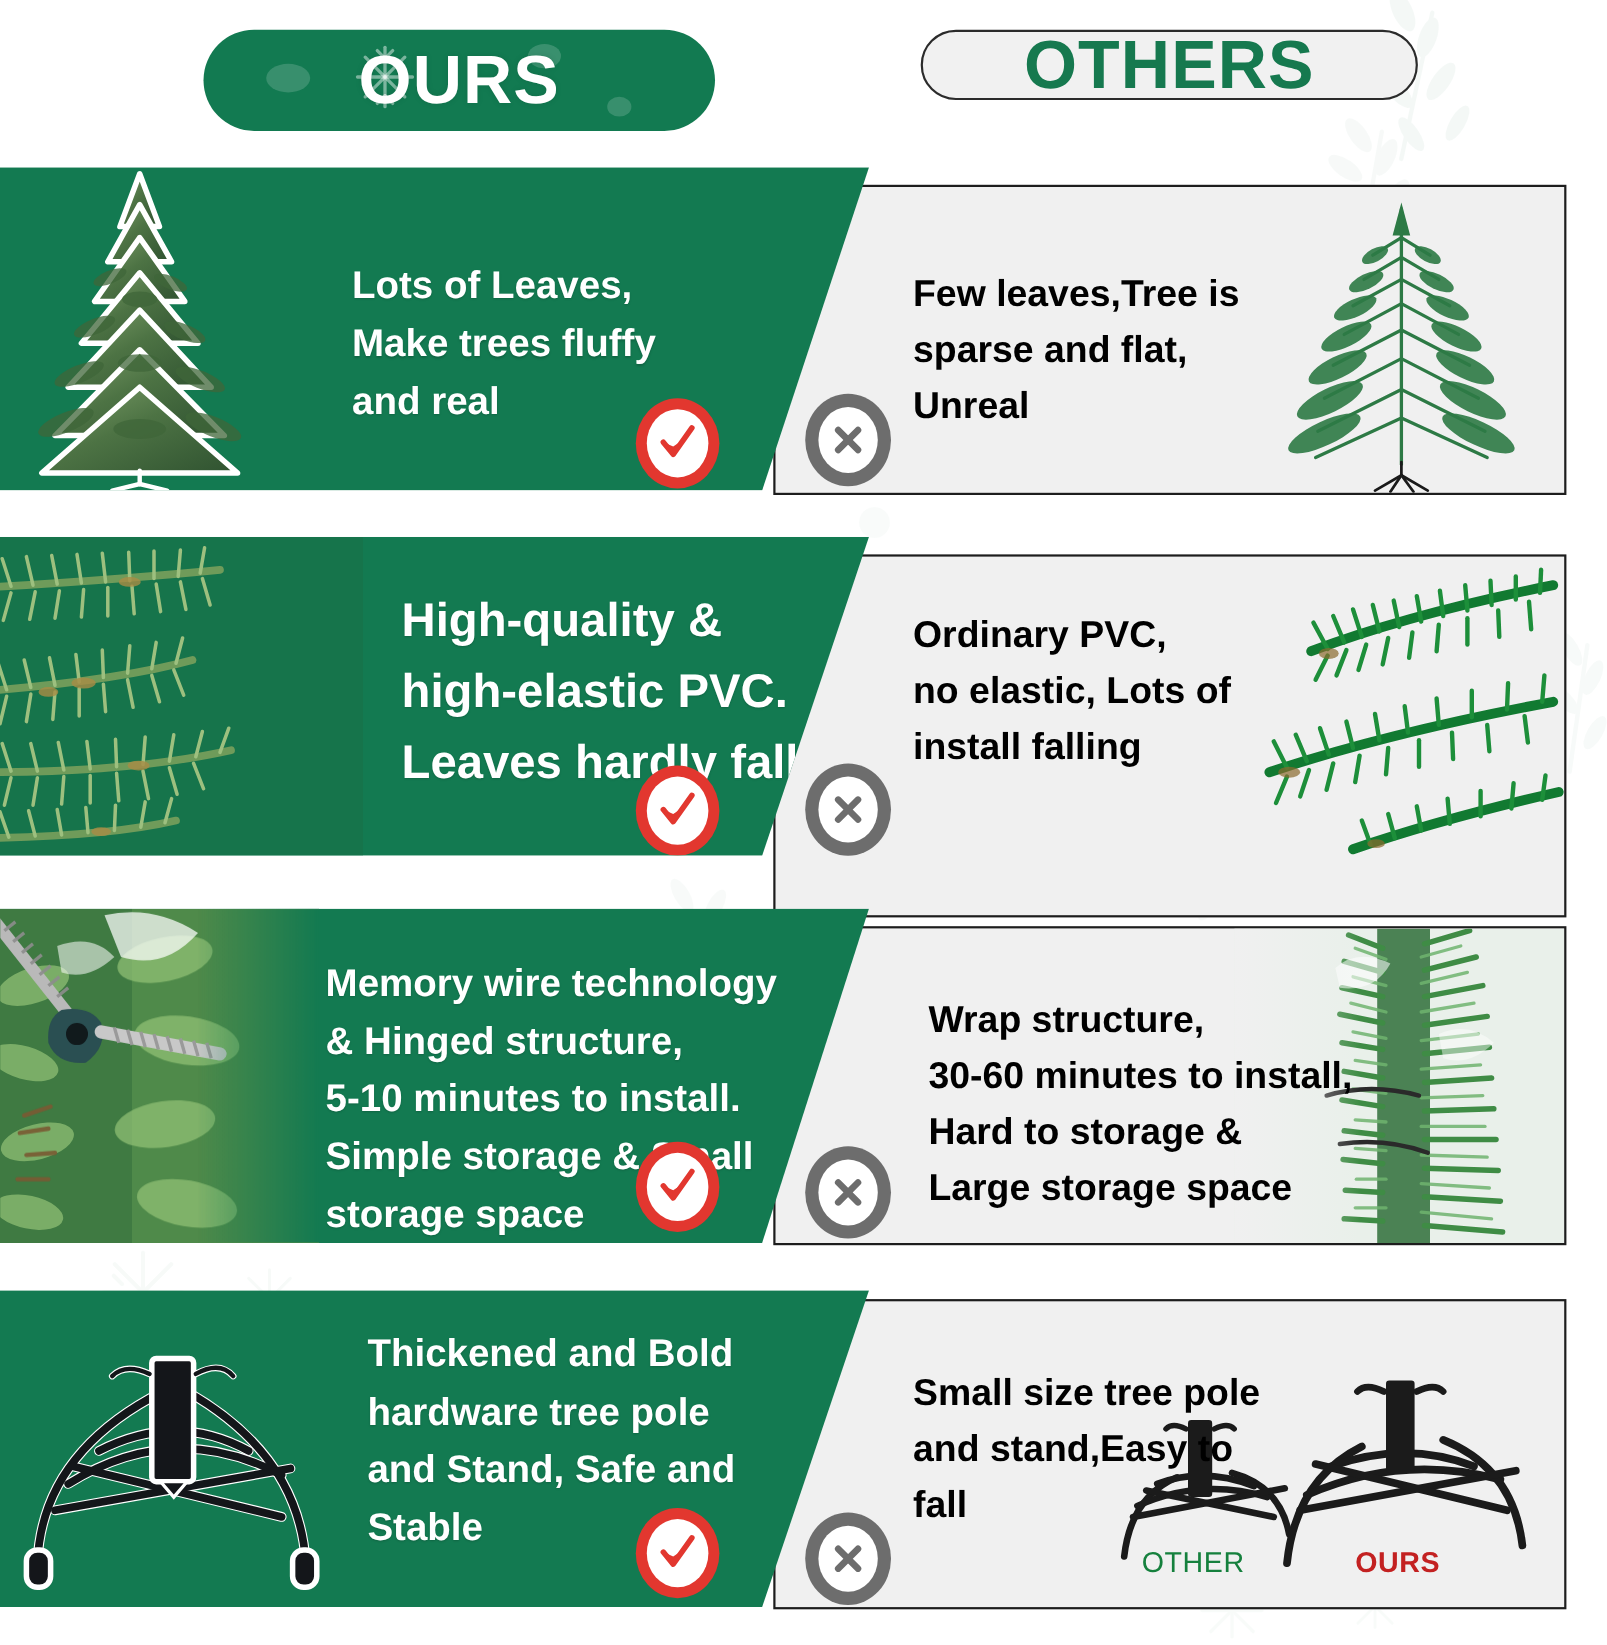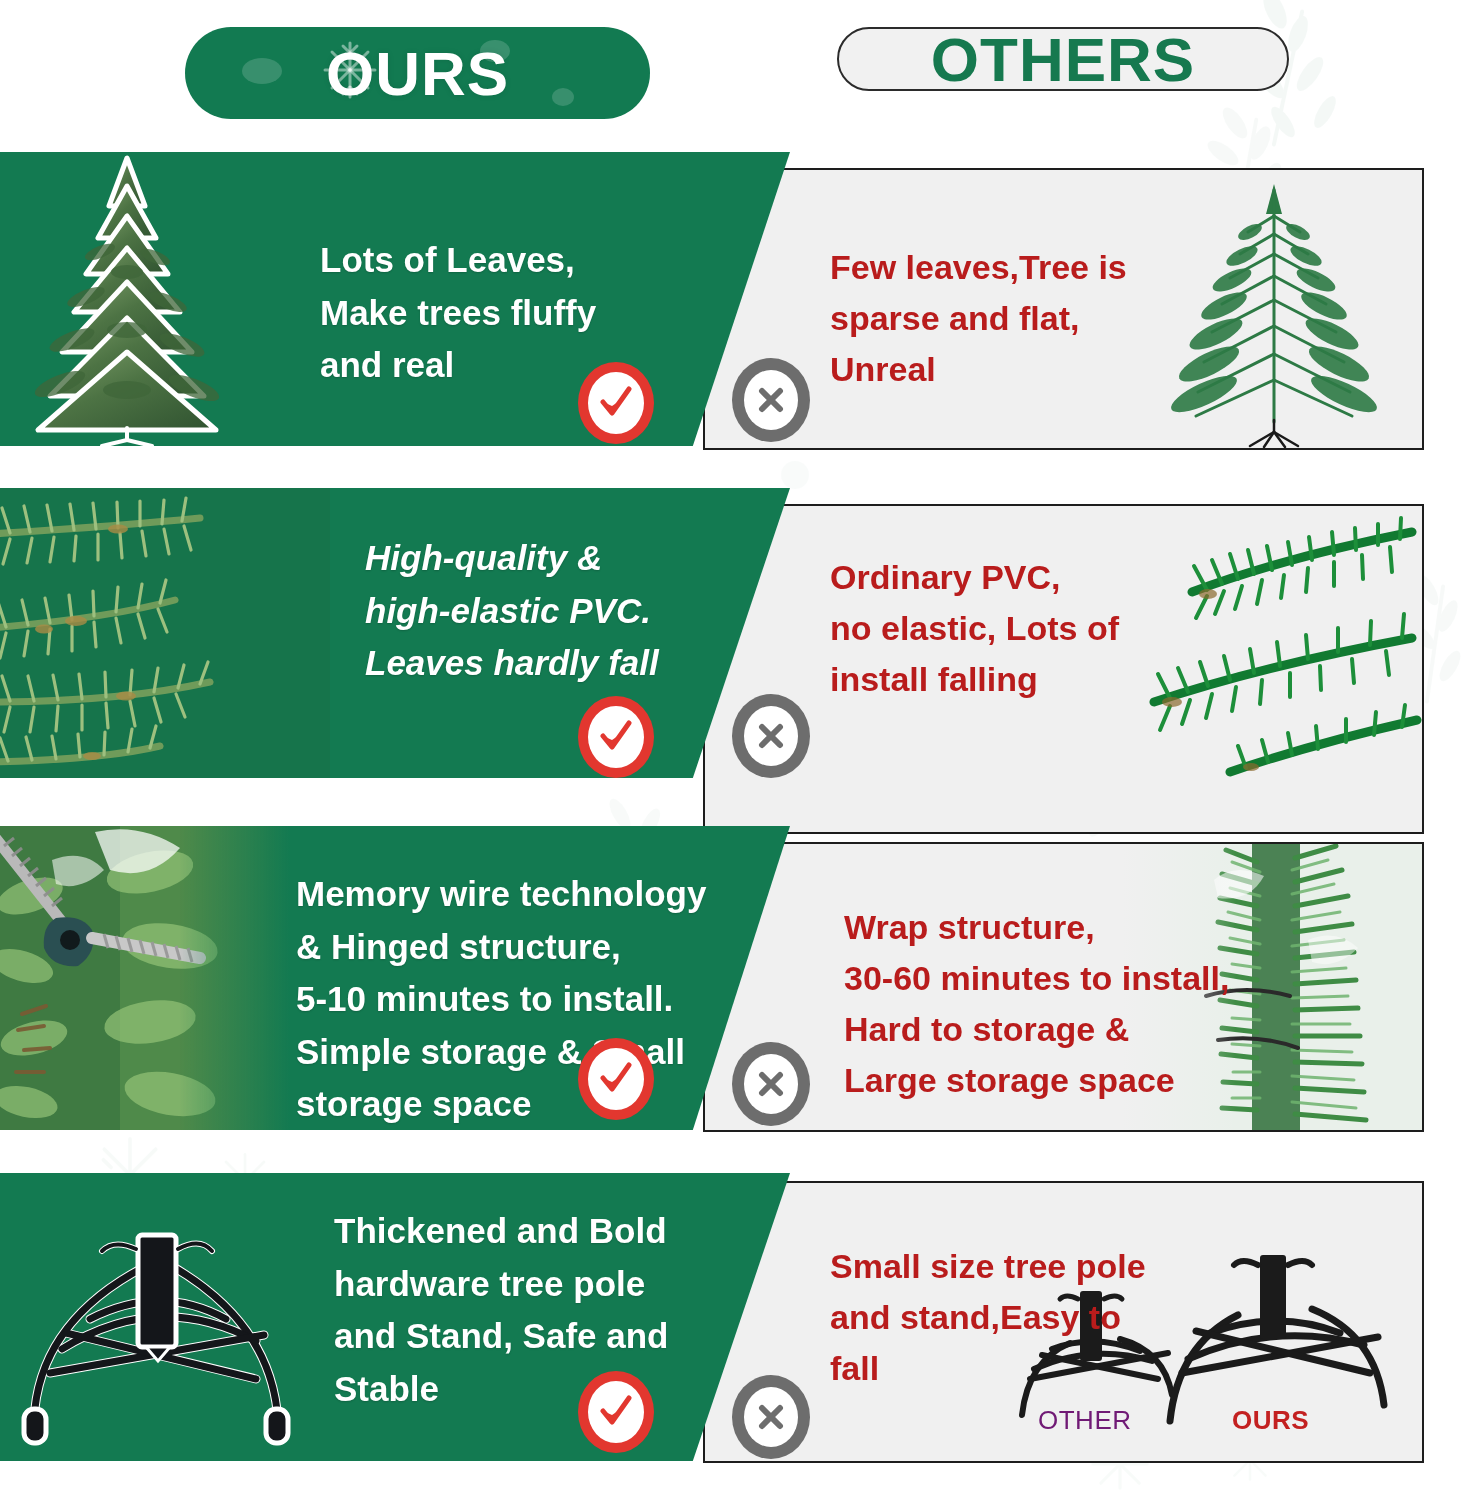--- a/index.html
+++ b/index.html
@@ -95,21 +95,21 @@
     top: 0;
     left: 703px;
     width: 721px;
     background: #f0f0f0;
     border: 2px solid #1d1d1d;
     overflow: hidden;
     z-index: 1;
   }
   .others-text {
     position: absolute;
-    color: #b91c1c;
+    color: #000000;
     font-weight: bold;
     line-height: 1.50;
     z-index: 4;
   }
   .panel-others .photo {
     position: absolute;
     top: 0; bottom: 0; right: 0;
     overflow: hidden;
   }
 
@@ -146,21 +146,21 @@
   }
 
   
   .stand-lbl {
     position: absolute;
     font-size: 26px;
     font-weight: bold;
     z-index: 6;
     letter-spacing: .5px;
   }
-  .stand-lbl.other { color: #701a75; font-weight: normal; }
+  .stand-lbl.other { color: #15803d; font-weight: normal; }
   .stand-lbl.ours  { color: #c32121; }
 </style>
 </head>
 <body>
 
 <div id="page">
 
   <svg class="wm" style="left:1150px;top:-10px;" width="240" height="190" viewBox="0 0 240 190">
     <g fill="#bfd8cd">
       <ellipse cx="125" cy="20" rx="9" ry="20" transform="rotate(-25 125 20)"></ellipse>
@@ -588,21 +588,21 @@
           </g>
           <g fill="#a98c45" opacity=".8">
             <ellipse cx="118" cy="41" rx="10" ry="4.5"></ellipse>
             <ellipse cx="76" cy="133" rx="11" ry="5"></ellipse>
             <ellipse cx="44" cy="141" rx="9" ry="4.5"></ellipse>
             <ellipse cx="126" cy="208" rx="10" ry="4.5"></ellipse>
             <ellipse cx="92" cy="268" rx="9" ry="4"></ellipse>
           </g>
         </svg>
       </div>
-      <div class="ours-text" style="left:365px;top:44px;font-size:35px;font-style:italic;">
+      <div class="ours-text" style="left:365px;top:44px;font-size:43px;">
         <div>High-quality &amp;</div>
         <div>high-elastic PVC.</div>
         <div>Leaves hardly fall</div>
       </div>
       <div class="badge badge-check" style="left:578px;top:208px;">
         <div class="inner">
           <svg width="36" height="34" viewBox="0 0 36 34">
             <path d="M5 16 L14 27 L31 3 L26 12 L14 20 Z" fill="#e2372f"></path>
             <path d="M5 16 L14 27 L31 3" stroke="#e2372f" stroke-width="5" fill="none" stroke-linecap="round" stroke-linejoin="round"></path>
           </svg>

